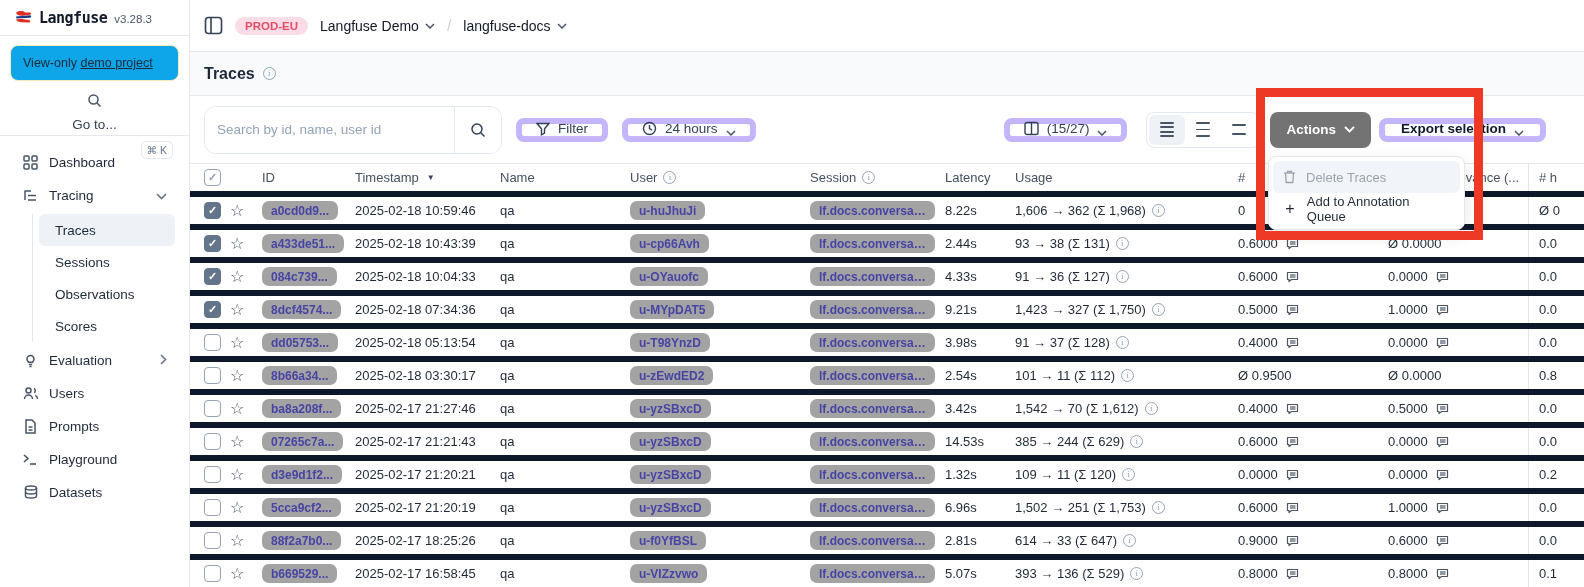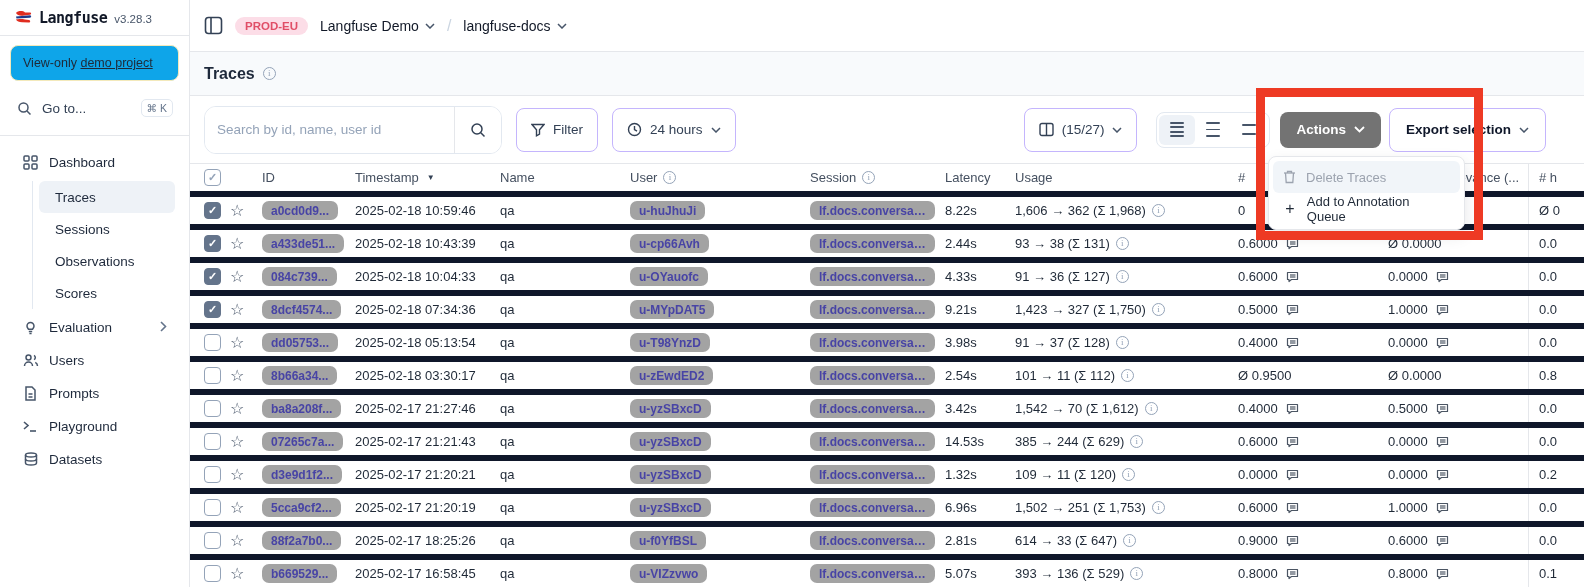--- a/index.html
+++ b/index.html
@@ -11,21 +11,21 @@
 
   
   .sidebar { width:190px; min-width:190px; height:100%; border-right:1px solid #e5e7eb; background:#fff; }
   .logo-row { height:36px; display:flex; align-items:center; gap:7px; padding:0 14px; border-bottom:1px solid #e5e7eb; }
   .wordmark { font-family:"DejaVu Sans Mono", monospace; font-weight:700; font-size:15px; color:#111827; letter-spacing:-0.5px; }
   .version { font-size:11.5px; color:#475569; margin-top:2px; }
   .banner { margin:9px 10px 4px 10px; background:#0ea5e9; border:1px solid #f3e9bb; border-radius:8px;
     padding:10px 12px; font-size:12.5px; color:#1f2937; }
   .banner a { color:#1f2937; text-decoration:underline; cursor:pointer; }
   .goto-wrap { border-bottom:1px solid #e5e7eb; padding:8px 10px 12px 10px; }
-  .goto-row { height:30px; display:flex; align-items:center; gap:9px; padding:0 6px; color:#334155; font-size:13.5px; border-radius:6px; }
+  .goto-row { height:30px; display:flex; align-items:center; gap:9px; padding:0 6px; color:#334155; font-size:13.5px; border-radius:6px;flex-direction:column; }
   .kbd { margin-left:auto; border:1px solid #e2e8f0; border-radius:5px; font-size:10.5px; color:#64748b;
     padding:2px 5px; background:#fff; }
   nav { padding:10px 14px; }
   .nav-item { height:33px; display:flex; align-items:center; gap:10px; padding:0 8px; border-radius:6px;
     font-size:13.5px; color:#1e293b; cursor:pointer; }
   .nav-item .spacer { margin-left:auto; }
   .nav-icon { width:17px; height:17px; display:flex; align-items:center; justify-content:center; color:#475569; }
   .nav-children { margin-left:18px; border-left:1px solid #e2e8f0; padding-left:0; margin-top:2px; margin-bottom:2px; }
   .nav-child { height:32px; display:flex; align-items:center; padding:0 0 0 16px; margin-left:6px; border-radius:6px;
     font-size:13.5px; color:#1e293b; cursor:pointer; }
@@ -47,21 +47,21 @@
     font-family:"Liberation Serif", serif; flex:0 0 auto; }
   .info-icon::after { content:"i"; }
 
   .toolbar { height:67px; min-height:67px; display:flex; align-items:center; padding:0 14px; background:#fff; }
   .search-group { display:flex; align-items:stretch; width:298px; height:48px; border:1px solid #e2e8f0; border-radius:12px; overflow:hidden; }
   .search-group input { border:none; outline:none; flex:1; padding:0 12px; font-size:13.5px; color:#1f2937;
     font-family:"Liberation Sans", sans-serif; }
   .search-group input::placeholder { color:#94a3b8; }
   .search-divider { width:1px; background:#e5e7eb; }
   .search-btn { width:46px; display:flex; align-items:center; justify-content:center; background:#fff; border:none; cursor:pointer; }
-  .tb-btn { height:44px; display:flex; align-items:center; gap:8px; padding:0 14px; border:1px solid #c4b5fd;
+  .tb-btn { height:24px; display:flex; align-items:flex-end; gap:8px; padding:0 14px; border:6px solid #c4b5fd;
     border-radius:8px; background:#fff; font-size:13.5px; font-weight:500; color:#334155; cursor:pointer;
     font-family:"Liberation Sans", sans-serif; } .ml14 { margin-left:14px; }
   .right-tools { margin-left:auto; display:flex; align-items:center; margin-right:24px; }
   .segmented { display:flex; align-items:center; height:36px; border:1px solid #e2e8f0; border-radius:8px; padding:2px; margin-left:19px; }
   .seg { width:36px; height:30px; display:flex; align-items:center; justify-content:center; border-radius:6px; cursor:pointer; }
   .seg.active { background:#eef2f7; }
   .rowlines { display:flex; flex-direction:column; gap:2.5px; }
   .rowlines i { display:block; width:14px; height:1.8px; background:#475569; border-radius:1px; }
   .actions-btn { height:36px; margin-left:10px; display:flex; align-items:center; gap:8px; padding:0 16px;
     background:#737373; color:#fff; border:none; border-radius:8px; font-size:13.5px; font-weight:600; cursor:pointer;
@@ -149,20 +149,36 @@
           <svg width="15" height="15" viewBox="0 0 15 15" fill="none" stroke="#475569" stroke-width="1.5">
             <rect x="1" y="1" width="5" height="5" rx="1"></rect>
               <rect x="9" y="1" width="5" height="5" rx="1"></rect>
             <rect x="1" y="9" width="5" height="5" rx="1"></rect>
               <rect x="9" y="9" width="5" height="5" rx="1"></rect>
           </svg>
         </span>
         <span>Dashboard</span>
       </div>
 
+      <div class="nav-item">
+        <span class="nav-icon">
+          <svg width="15" height="15" viewBox="0 0 15 15" fill="none" stroke="#475569" stroke-width="1.5">
+            <line x1="2" y1="2.5" x2="2" y2="12"></line>
+              <line x1="2" y1="3" x2="8" y2="3"></line>
+            <line x1="5" y1="7.5" x2="13" y2="7.5"></line>
+              <line x1="5" y1="12" x2="13" y2="12"></line>
+          </svg>
+        </span>
+        <span>Tracing</span>
+        <span class="spacer chev">
+          <svg width="11" height="7" viewBox="0 0 11 7" fill="none" stroke="#64748b" stroke-width="1.6">
+              <path d="M1 1l4.5 4.5L10 1"></path>
+            </svg>
+        </span>
+      </div>
 
       <div class="nav-children">
         <div class="nav-child active">
           <span>Traces</span>
         </div>
         <div class="nav-child">
           <span>Sessions</span>
         </div>
         <div class="nav-child">
           <span>Observations</span>

